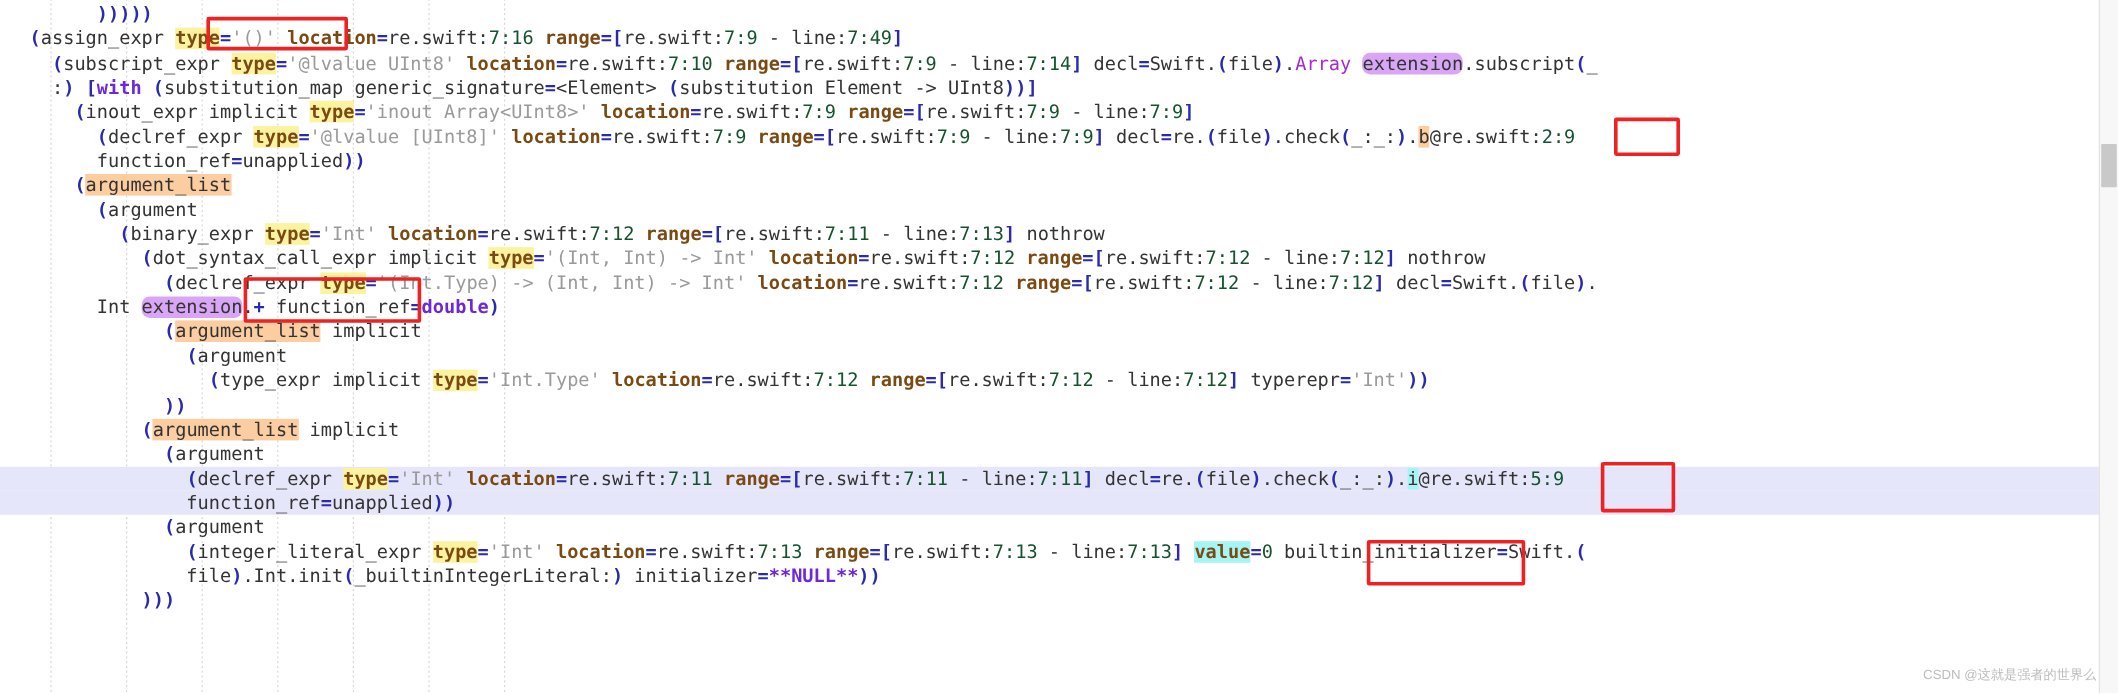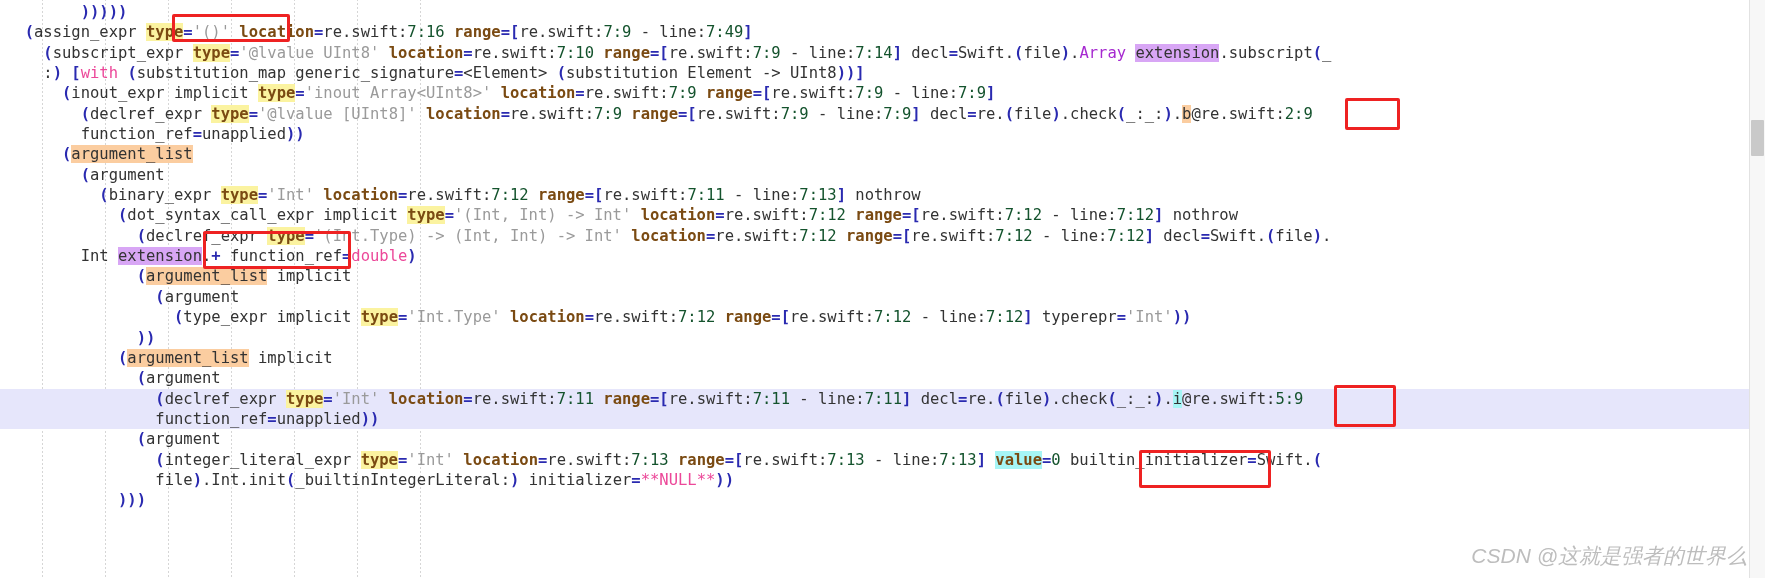--- a/index.html
+++ b/index.html
@@ -28,37 +28,37 @@
     font-size:15.5px;
     line-height:20.35px;
     color:#333333;
     white-space:pre;
     letter-spacing:0px;
   }
   .ln{display:block;height:20.35px;padding-left:6px;position:relative;}
   .ln.sel{background:#e6e6fb;}
   
   .pl{color:#2a2ab0;font-weight:bold;}          
-  .kw{color:#ec4899;font-weight:normal;}          
+  .kw{color:#6d28d9;font-weight:bold;}          
   .attr{color:#7a4a12;font-weight:bold;}        
   .eq{color:#2a2ab0;font-weight:bold;}          
   .num{color:#14532d;}                          
   .str{color:#9a9a9a;}                          
   .id{color:#333333;}
   .purple{color:#a62ad0;text-align:center;}
   .hl-y{background:#fbf3a0;}                    
   .hl-o{background:#fbcda0;}                    
-  .hl-v{background:#d8a6f5;}                    
+  .hl-v{background:#d8a6f5;border-radius:7px;}                    
   .hl-c{background:#a6f5f5;}                    
   
   .rbox{position:absolute;border:3px solid #ee2222;border-radius:2px;box-sizing:border-box;pointer-events:none;}
   
   #vscroll{position:absolute;right:0;top:0;width:15px;height:578px;background:#f7f7f7;border-left:1px solid #e2e2e2;}
   #vthumb{position:absolute;right:1px;width:13px;background:#c9c9c9;border-radius:1px;}
-  #watermark{position:absolute;color:#bdbdbd;font-family:"Liberation Sans",sans-serif;font-size:21px;white-space:nowrap;font-style:italic;}
+  #watermark{position:absolute;color:#bdbdbd;font-family:"Liberation Sans",sans-serif;font-size:11px;white-space:nowrap;}
 </style>
 </head>
 <body>
 
 <div id="editor">
 
   <div class="guides">
       <div class="guide" style="left: 42px;"></div>
       <div class="guide" style="left: 105px;"></div>
       <div class="guide" style="left: 168px;"></div>

